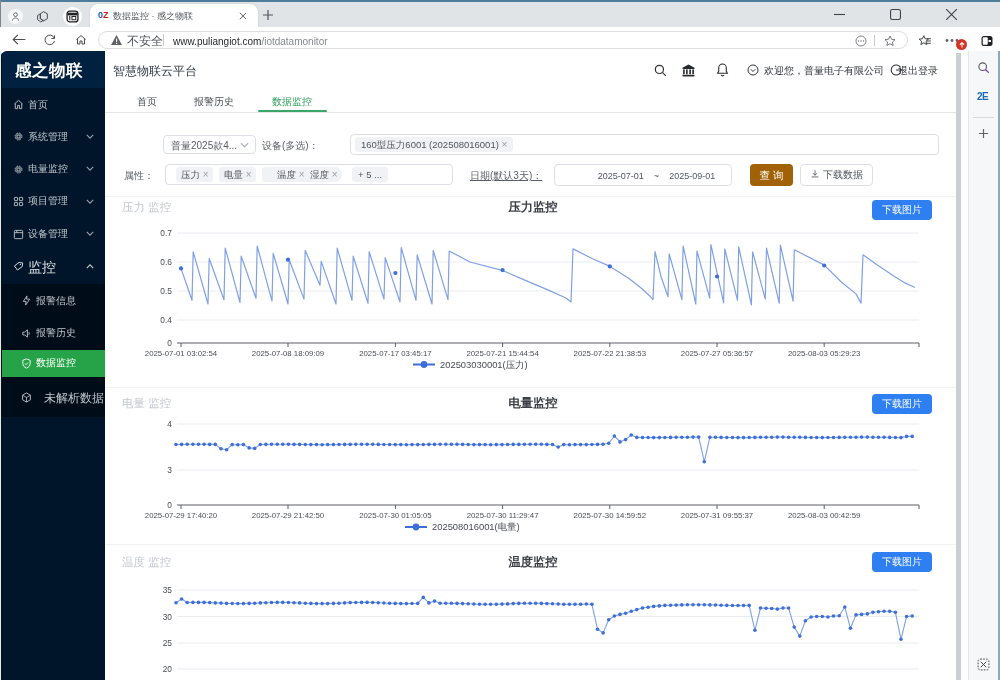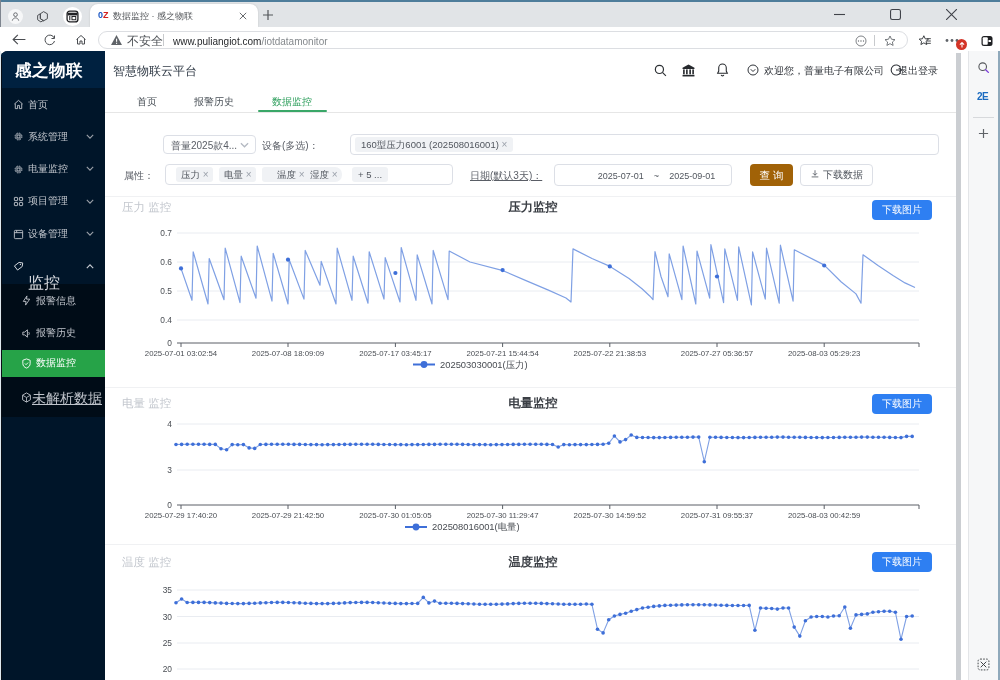--- a/index.html
+++ b/index.html
@@ -171,21 +171,21 @@
     <path d="M3 8h18M8 3v5"></path>
   </svg>
 <div class="abs" style="left:28px;top:229px;font-size:10px;line-height:10px;color:#bfc4cb;">设备管理</div>
 <svg class="abs" style="left:86px;top:231px" width="8" height="5" viewBox="0 0 10 6" fill="none" stroke="#9aa0a8" stroke-width="1.4">
     <path d="M1 1l4 4 4-4"></path>
   </svg>
 <svg class="abs" style="left:13px;top:261px" width="11" height="11" viewBox="0 0 24 24" fill="none" stroke="#d9dce1" stroke-width="2">
     <path d="M12 3h8v8L11 20l-8-8z" transform="rotate(8 12 12)"></path>
     <circle cx="16" cy="7.5" r="1.4" fill="#d9dce1" stroke="none"></circle>
   </svg>
-<div class="abs" style="left:28px;top:262px;font-size:16px;line-height:10px;color:#d9dce1;margin-top:16px;">监控</div>
+<div class="abs" style="left:28px;top:262px;font-size:14px;line-height:10px;color:#d9dce1;">监控</div>
 <svg class="abs" style="left:86px;top:264px" width="8" height="5" viewBox="0 0 10 6" fill="none" stroke="#c6cbd2" stroke-width="1.4">
     <path d="M1 5l4-4 4 4"></path>
   </svg>
 
 <svg class="abs" style="left:21px;top:295px" width="11" height="11" viewBox="0 0 24 24" fill="none" stroke="#bfc4cb" stroke-width="2">
     <path d="M13 2L5 14h6l-1 8 9-13h-7z"></path>
   </svg>
 <div class="abs" style="left:36px;top:296px;font-size:10px;line-height:10px;color:#bfc4cb;font-family:Liberation Serif, serif;">报警信息</div>
 <svg class="abs" style="left:21px;top:328px" width="11" height="11" viewBox="0 0 24 24" fill="none" stroke="#bfc4cb" stroke-width="2">
     <path d="M4 9v6h4l6 5V4L8 9z"></path>
@@ -194,21 +194,21 @@
 <div class="abs" style="left:36px;top:328px;font-size:10px;line-height:10px;color:#bfc4cb;">报警历史</div>
 <svg class="abs" style="left:21px;top:358px" width="11" height="11" viewBox="0 0 24 24" fill="none" stroke="#fff" stroke-width="2">
     <path d="M12 2l8 3v7c0 5-3.5 8.5-8 10-4.5-1.5-8-5-8-10V5z"></path>
     <path d="M8.5 12l2.5 2.5 4.5-4.5"></path>
   </svg>
 <div class="abs" style="left:36px;top:358px;font-size:10px;line-height:10px;color:#fff;">数据监控</div>
 <svg class="abs" style="left:21px;top:392px" width="11" height="11" viewBox="0 0 24 24" fill="none" stroke="#bfc4cb" stroke-width="2">
     <path d="M12 2l8.5 5v10L12 22l-8.5-5V7z"></path>
     <path d="M12 22V12M3.5 7l8.5 5 8.5-5" stroke-width="1.8"></path>
   </svg>
-<div class="abs" style="left:32px;top:393px;font-size:14px;line-height:10px;color:#bfc4cb;text-decoration:underline;">未解析数据</div>
+<div class="abs" style="left:44px;top:393px;font-size:12px;line-height:10px;color:#bfc4cb;">未解析数据</div>
 
 <div class="abs" style="left:105px;top:112px;width:851px;height:1px;background:#e6e6e6;"></div>
 <div class="abs" style="left:137px;top:96px;font-size:10px;line-height:11px;color:#495057;">首页</div>
 <div class="abs" style="left:194px;top:96px;font-size:10px;line-height:11px;color:#495057;">报警历史</div>
 <div class="abs" style="left:272px;top:96px;font-size:10px;line-height:11px;color:#31a05f;">数据监控</div>
 <div class="abs" style="left:258px;top:110px;width:69px;height:2px;background:#3aa768;border-radius:1px;"></div>
 
 <svg class="abs" style="left:654px;top:64px" width="13" height="13" viewBox="0 0 24 24" fill="none" stroke="#2b2f33" stroke-width="2.2">
     <circle cx="10" cy="10" r="7.5"></circle>
     <path d="M16 16l6 6"></path>

